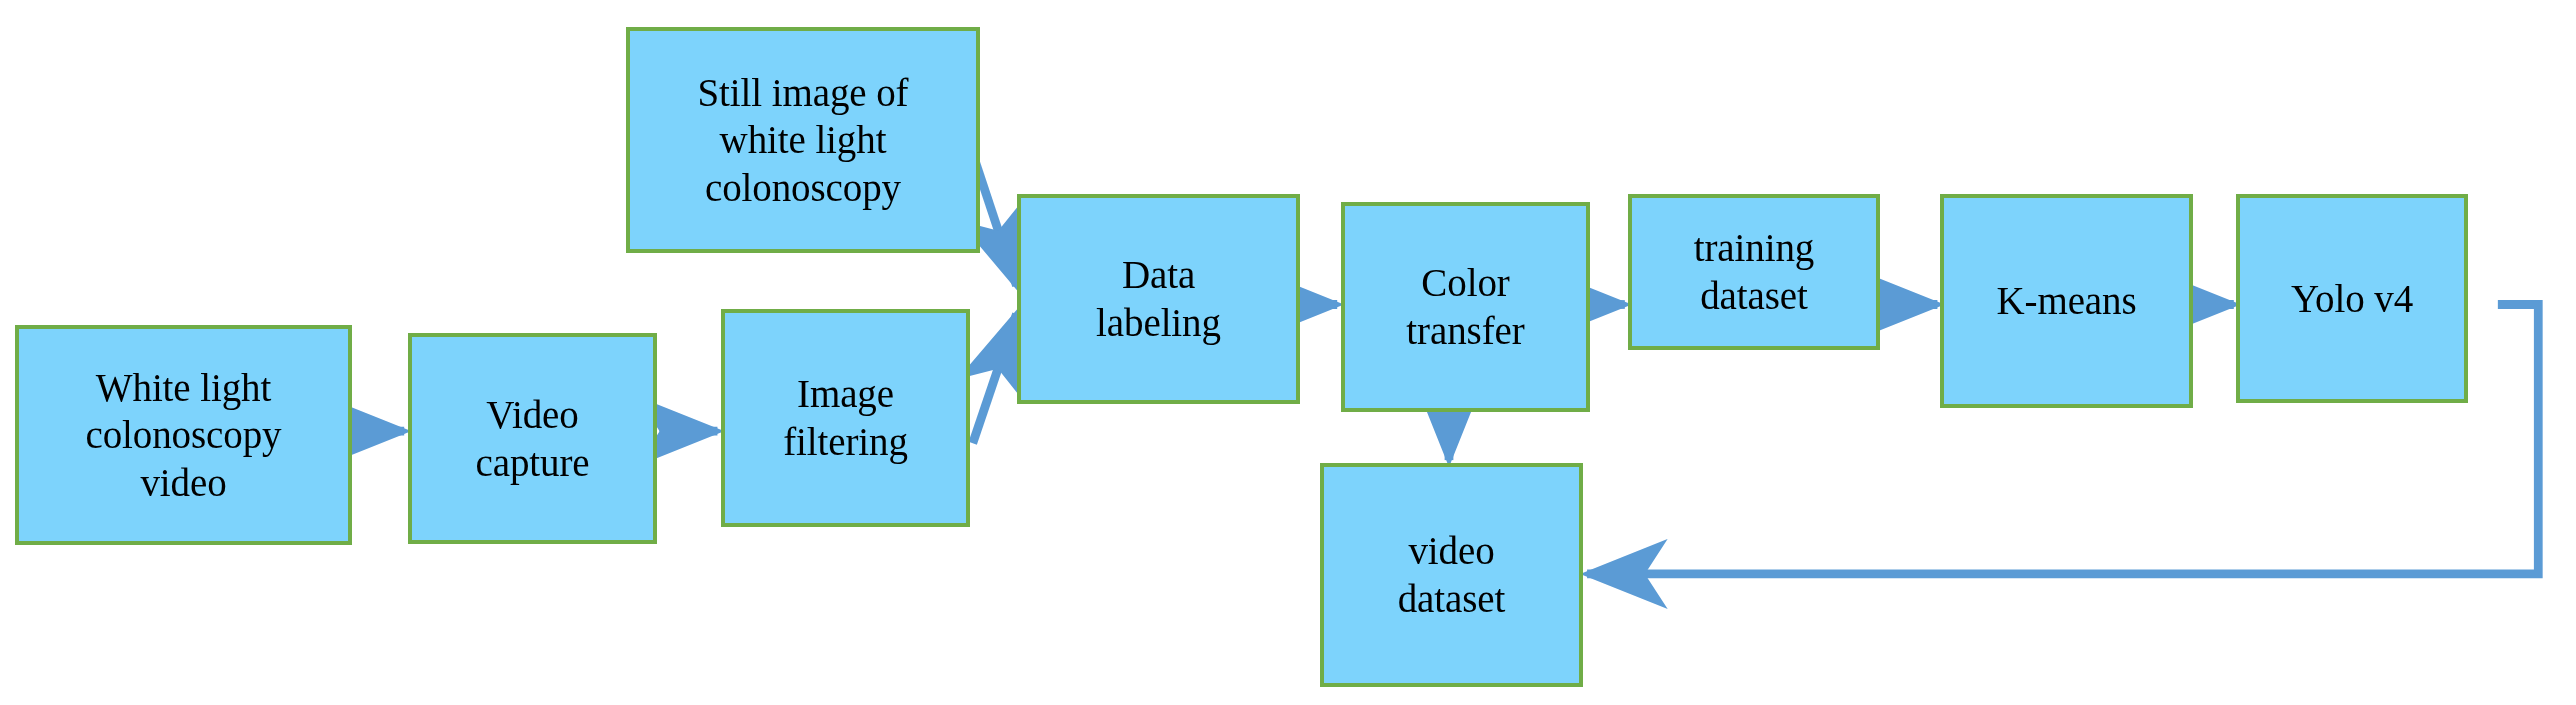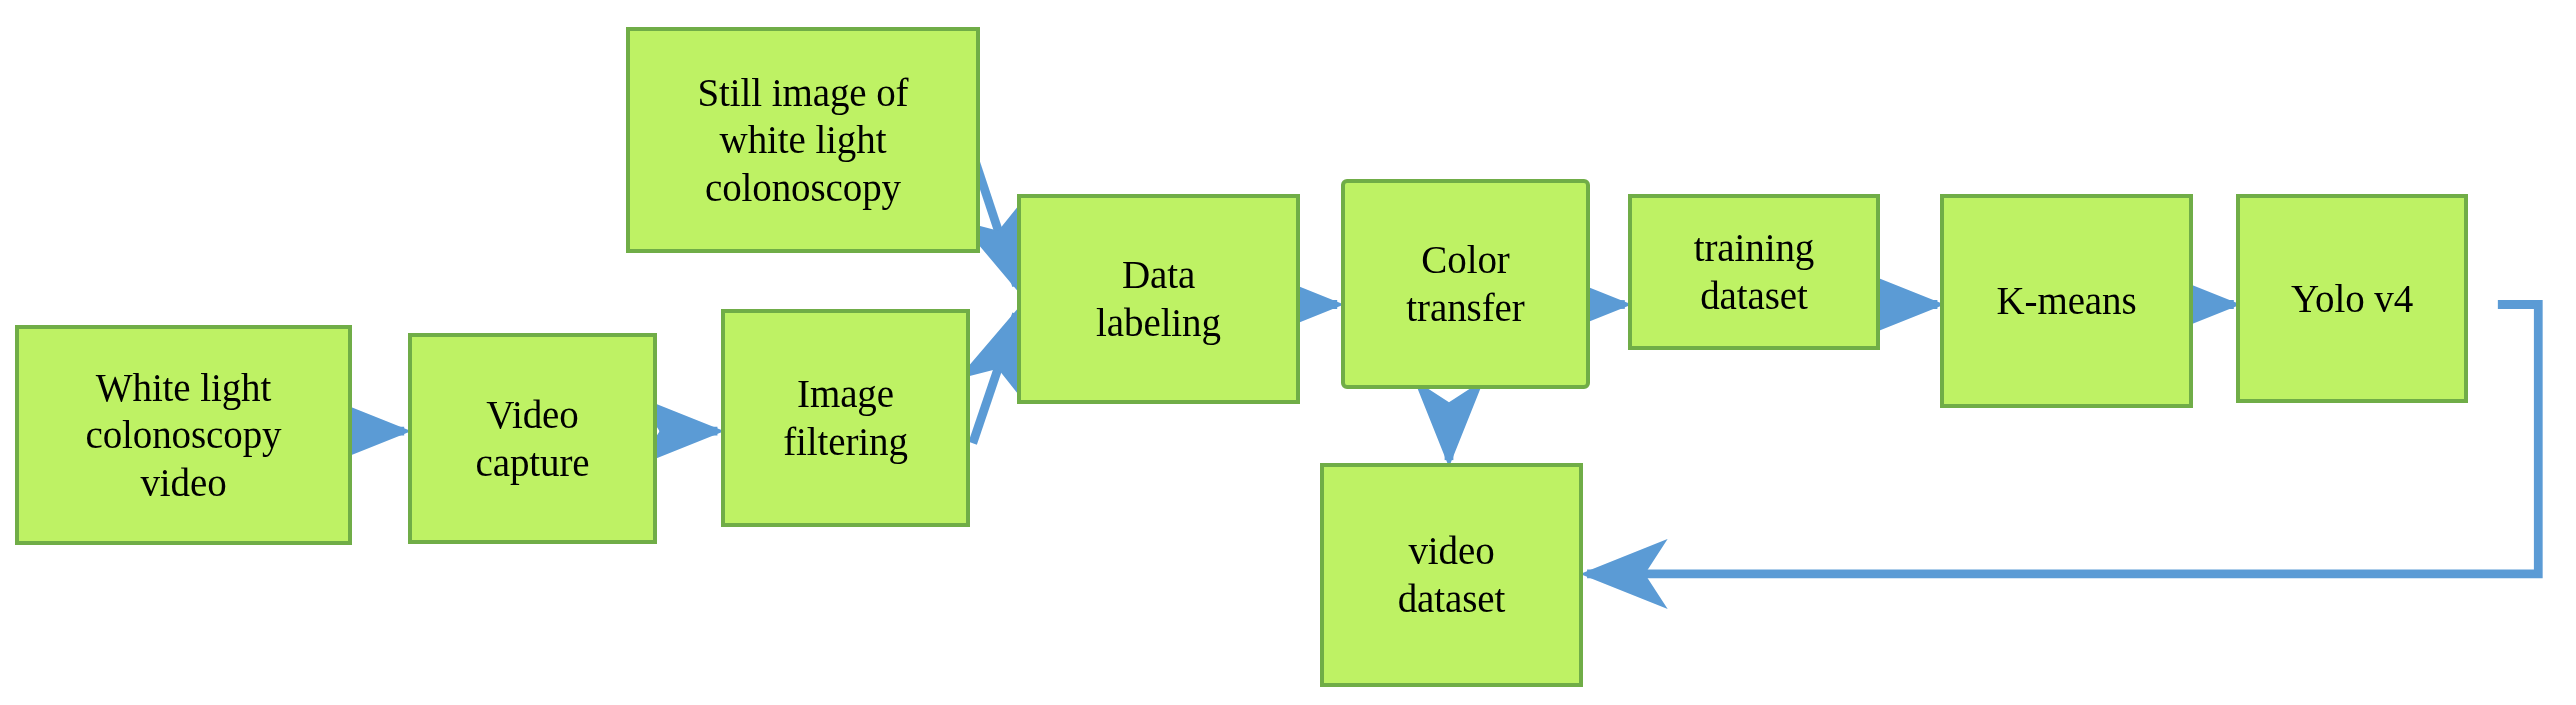--- a/index.html
+++ b/index.html
@@ -12,21 +12,21 @@
     position: relative;
     width: 2576px;
     height: 706px;
     background: #ffffff;
     overflow: hidden;
     font-family: "Liberation Serif", "DejaVu Serif", serif;
   }
   .node {
     position: absolute;
     box-sizing: border-box;
-    background: #bef264;
+    background: #7dd3fc;
     border: 4.7px solid #70AD47;
     display: flex;
     align-items: center;
     justify-content: center;
     z-index: 3;
   }
   .node-label {
     display: block;
     width: 100%;
     text-align: center;
@@ -122,21 +122,21 @@
     <span class="node-label">Still image of
 white light
 colonoscopy</span>
   </div>
 
   <div class="node" style="left:1017px; top:194px; width:283px; height:210px;">
     <span class="node-label">Data
 labeling</span>
   </div>
 
-  <div class="node" style="left:1341px; top:179px; width:249px; height:210px;border-radius:6px;">
+  <div class="node" style="left:1341px; top:202px; width:249px; height:210px;">
     <span class="node-label">Color
 transfer</span>
   </div>
 
   <div class="node" style="left:1628px; top:194px; width:252px; height:156px;">
     <span class="node-label">training
 dataset</span>
   </div>
 
   <div class="node" style="left:1940px; top:194px; width:253px; height:214px;">

